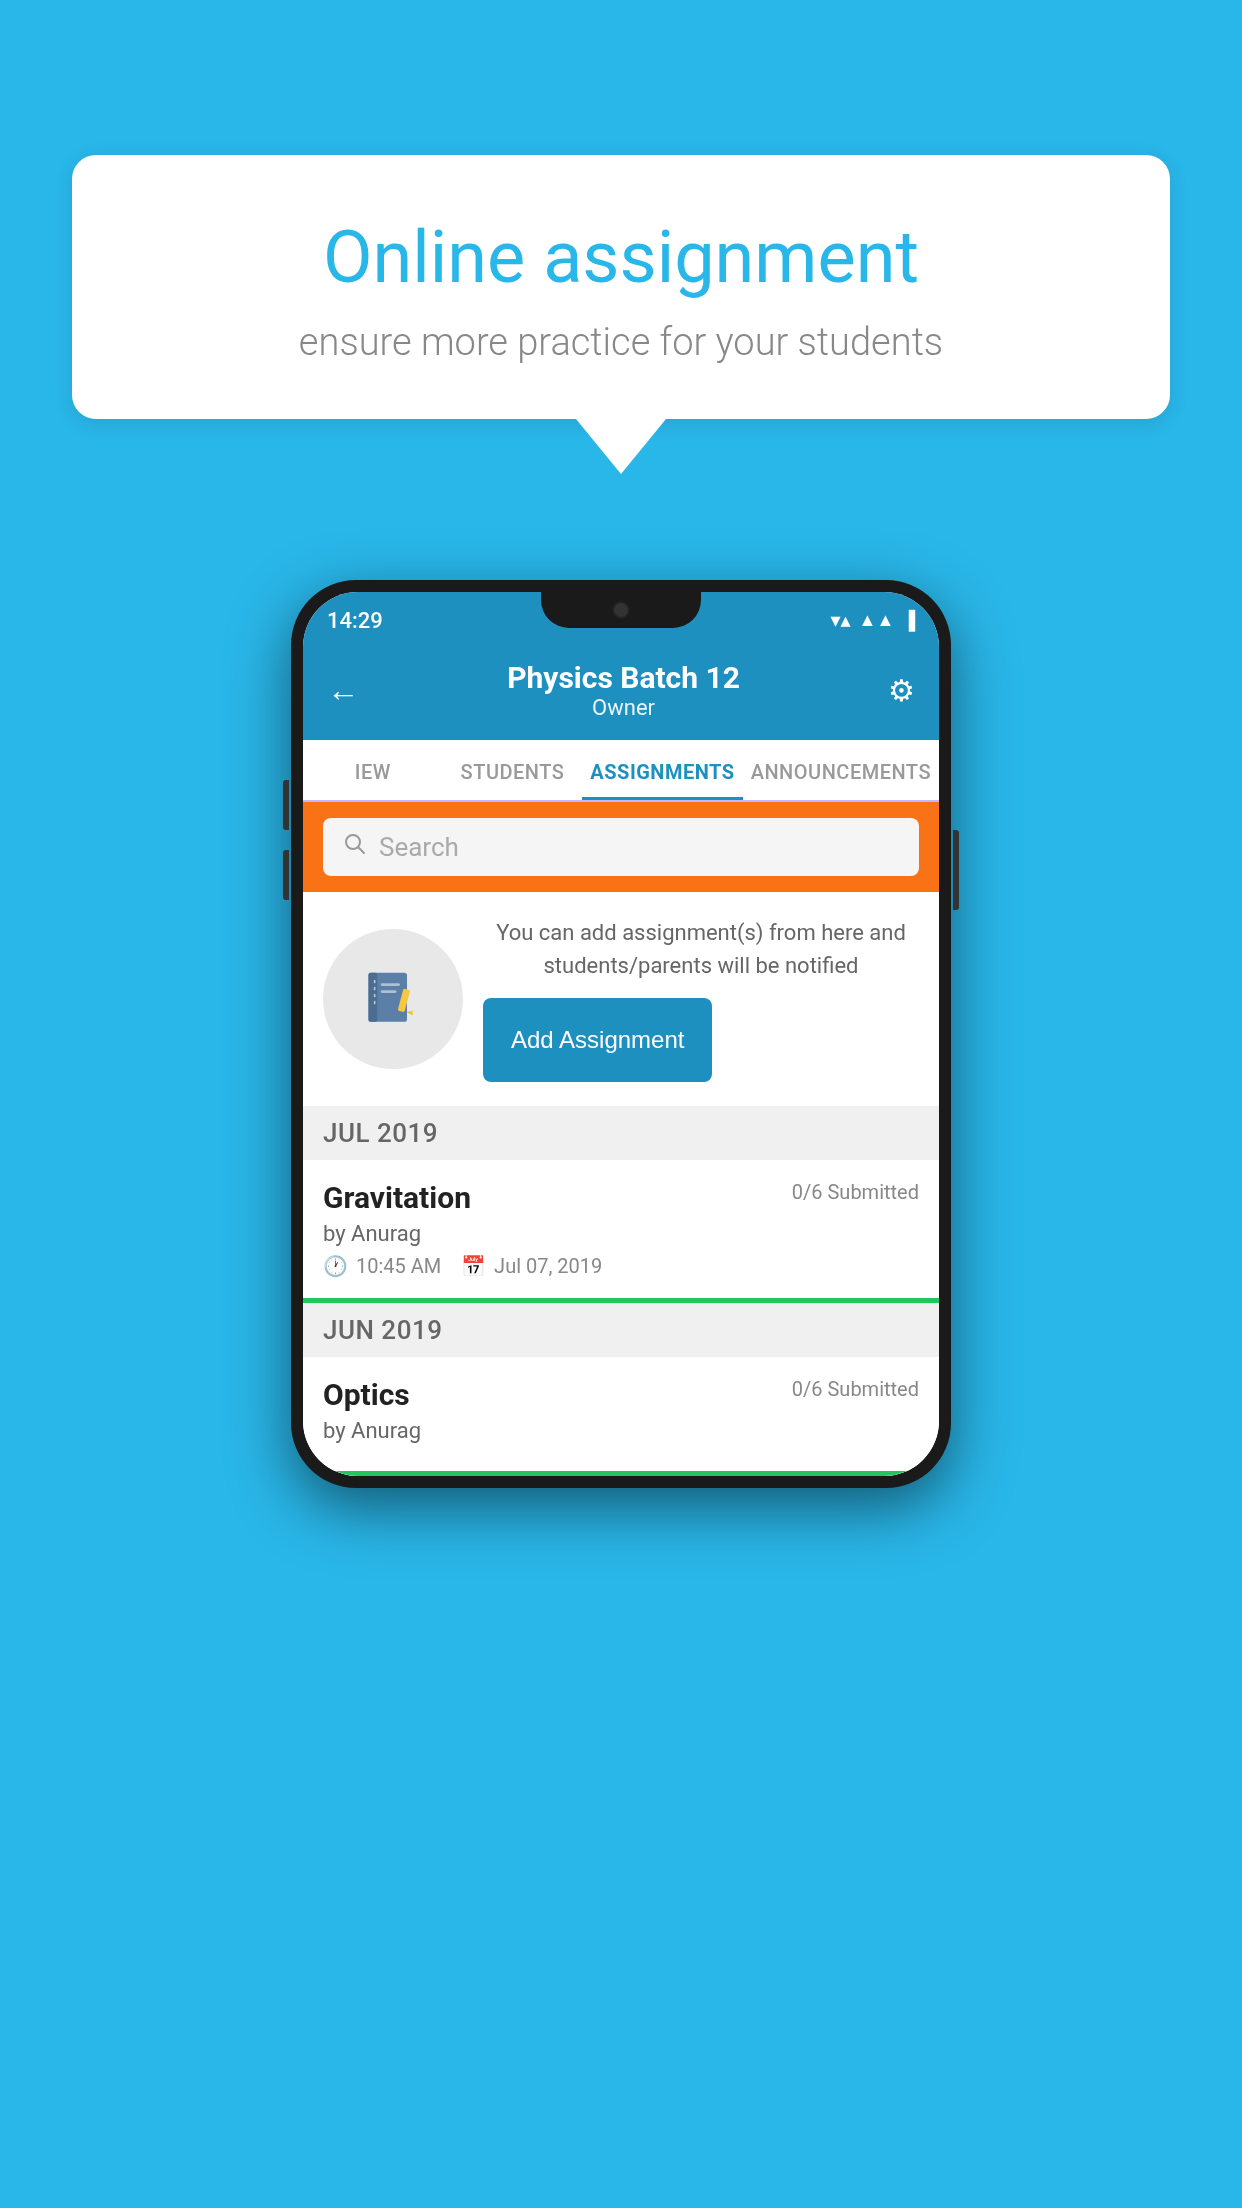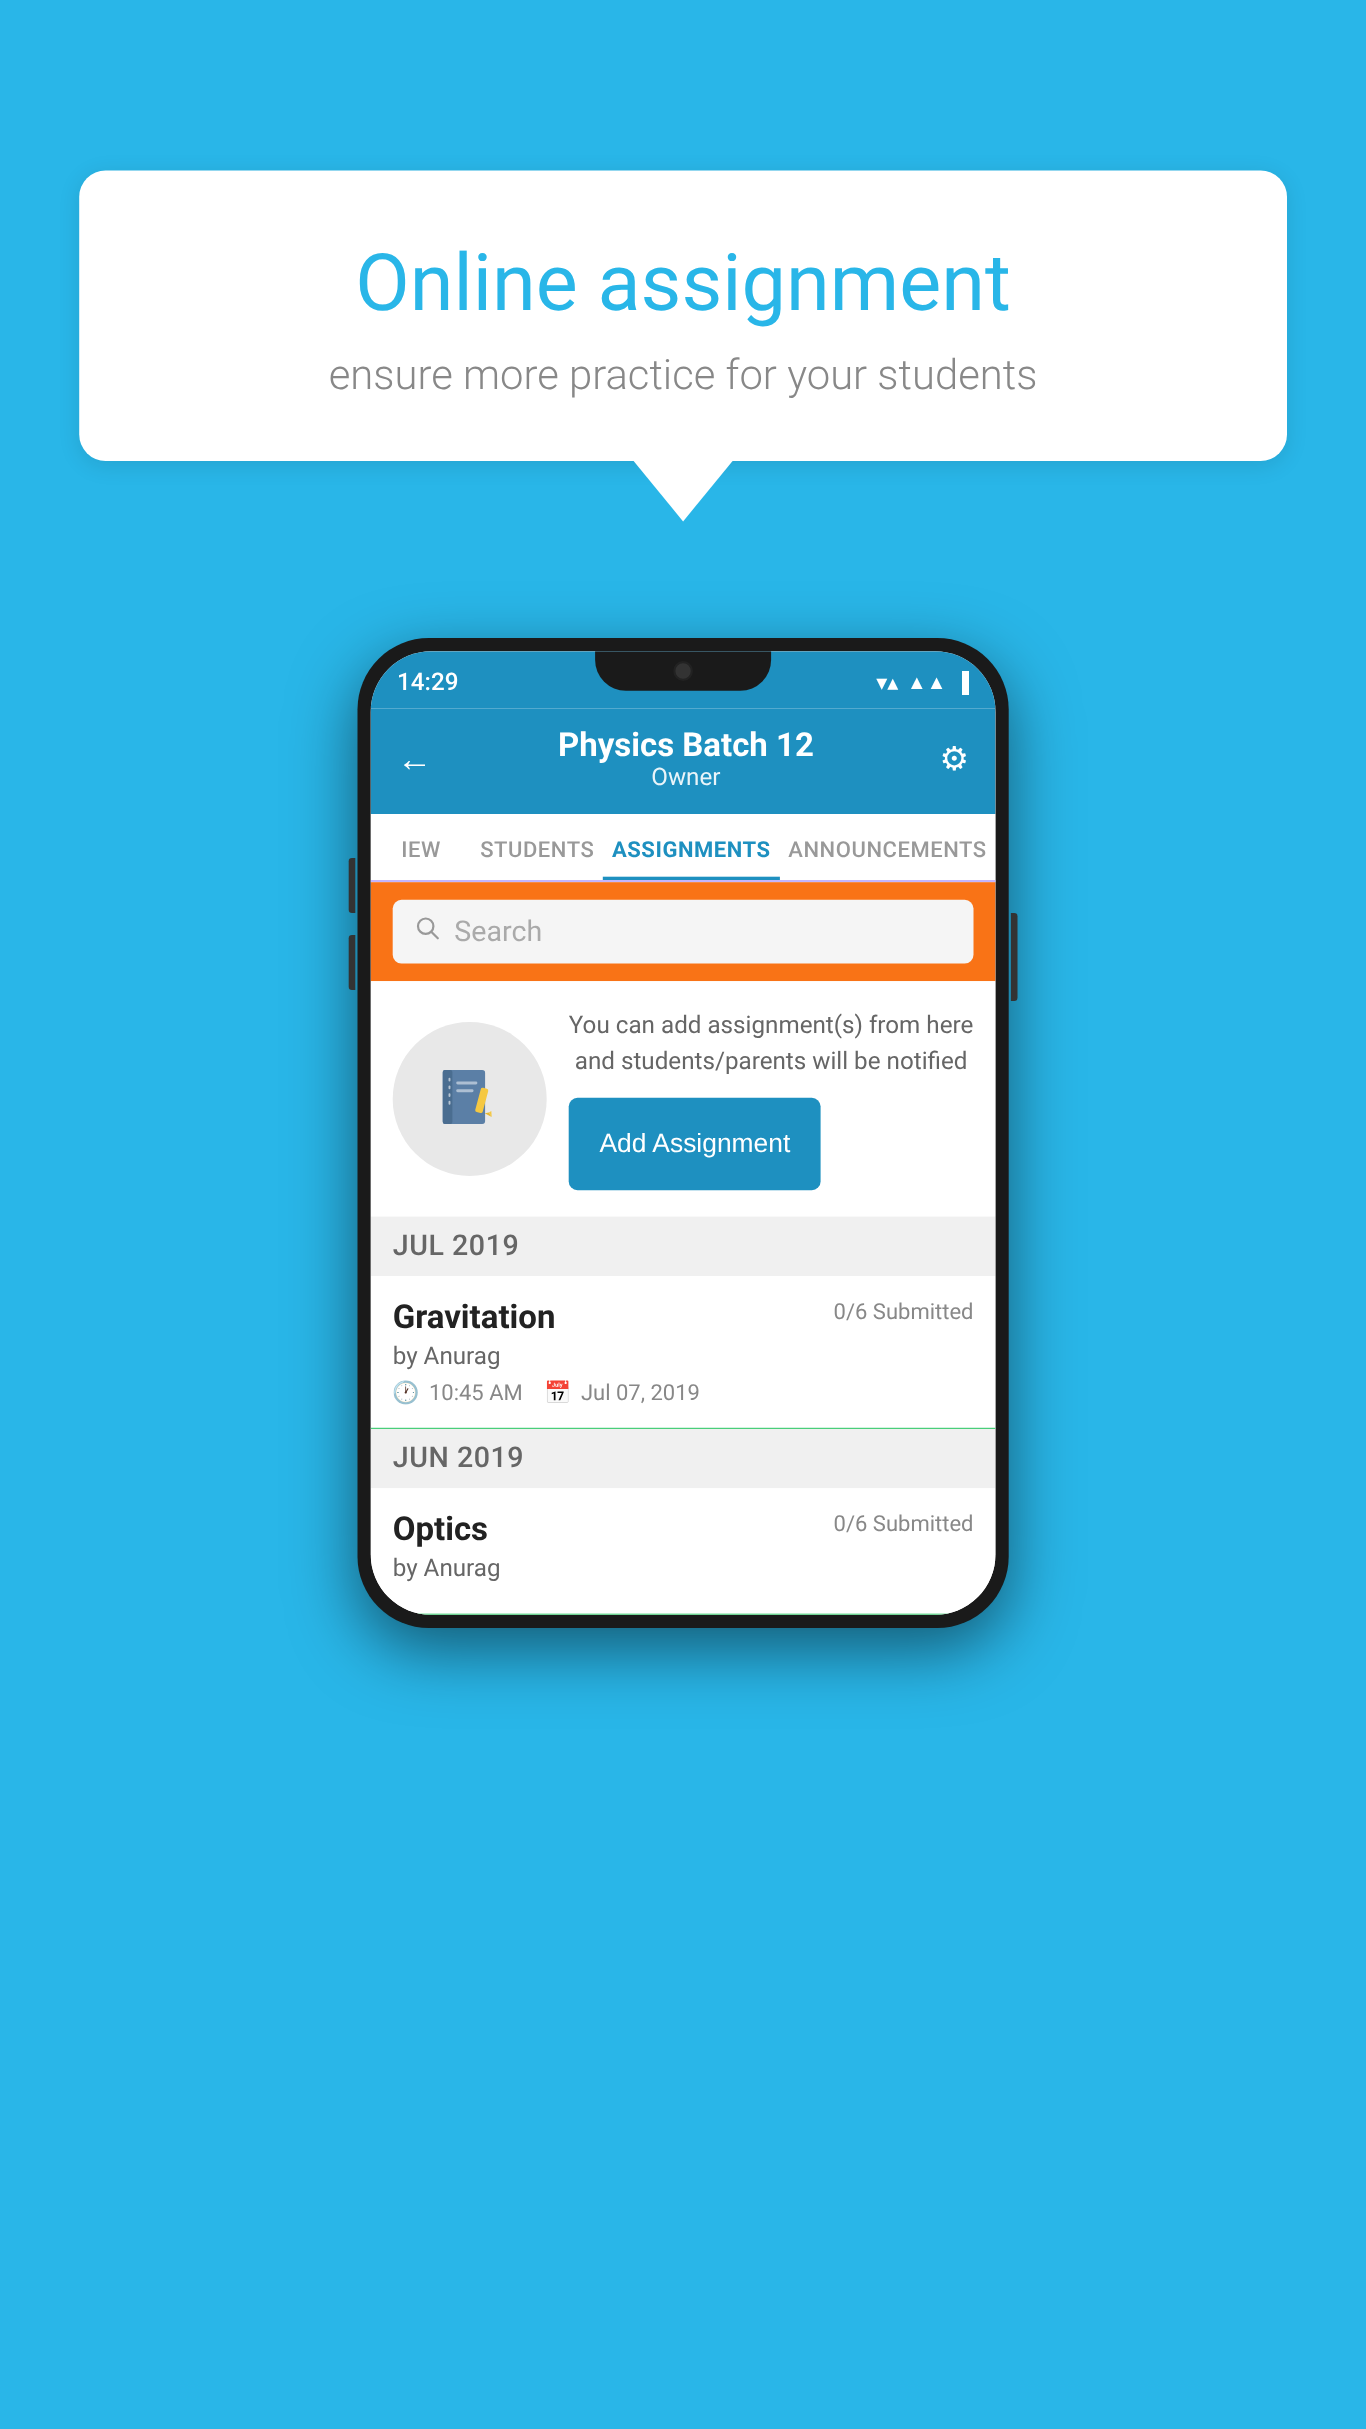--- a/index.html
+++ b/index.html
@@ -50,21 +50,21 @@
       border-top: 55px solid white;
       margin: 0 auto;
     }
 
     
     .phone-wrapper {
       position: absolute;
       top: 580px;
       left: 50%;
       transform: translateX(-50%);
-      width: 592px;
+      width: 660px;
     }
 
     .phone-frame {
       background: #1a1a1a;
       border-radius: 65px;
       padding: 12px;
       box-shadow: 0 20px 60px rgba(0,0,0,0.5);
       position: relative;
     }
 
@@ -282,21 +282,21 @@
       font-size: 26px;
       color: #666;
       font-weight: 500;
       letter-spacing: 0.5px;
     }
 
     
     .assignment-item {
       background: white;
       padding: 20px 20px;
-      border-bottom: 1px solid #22c55e;
+      border-bottom: 5px solid #22c55e;
     }
 
     .assignment-row-top {
       display: flex;
       justify-content: space-between;
       align-items: flex-start;
       margin-bottom: 6px;
     }
 
     .assignment-name {

